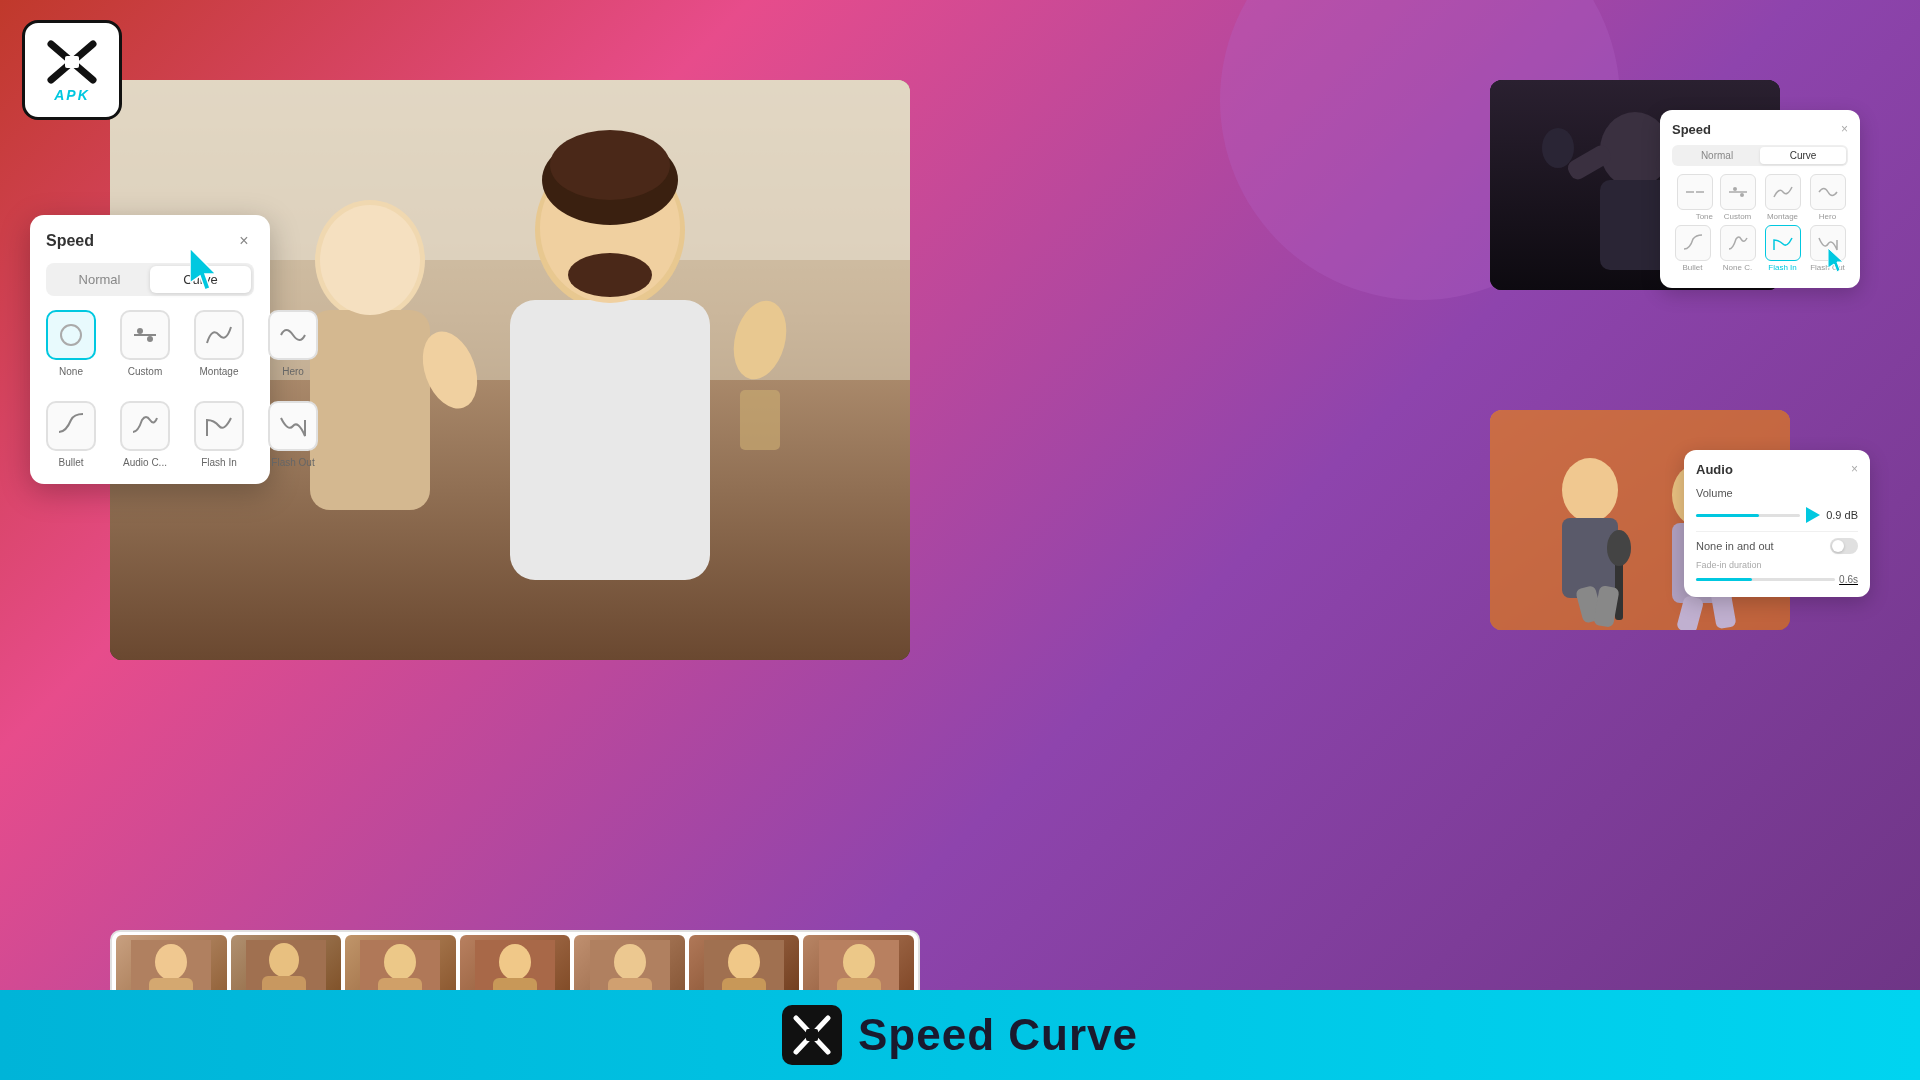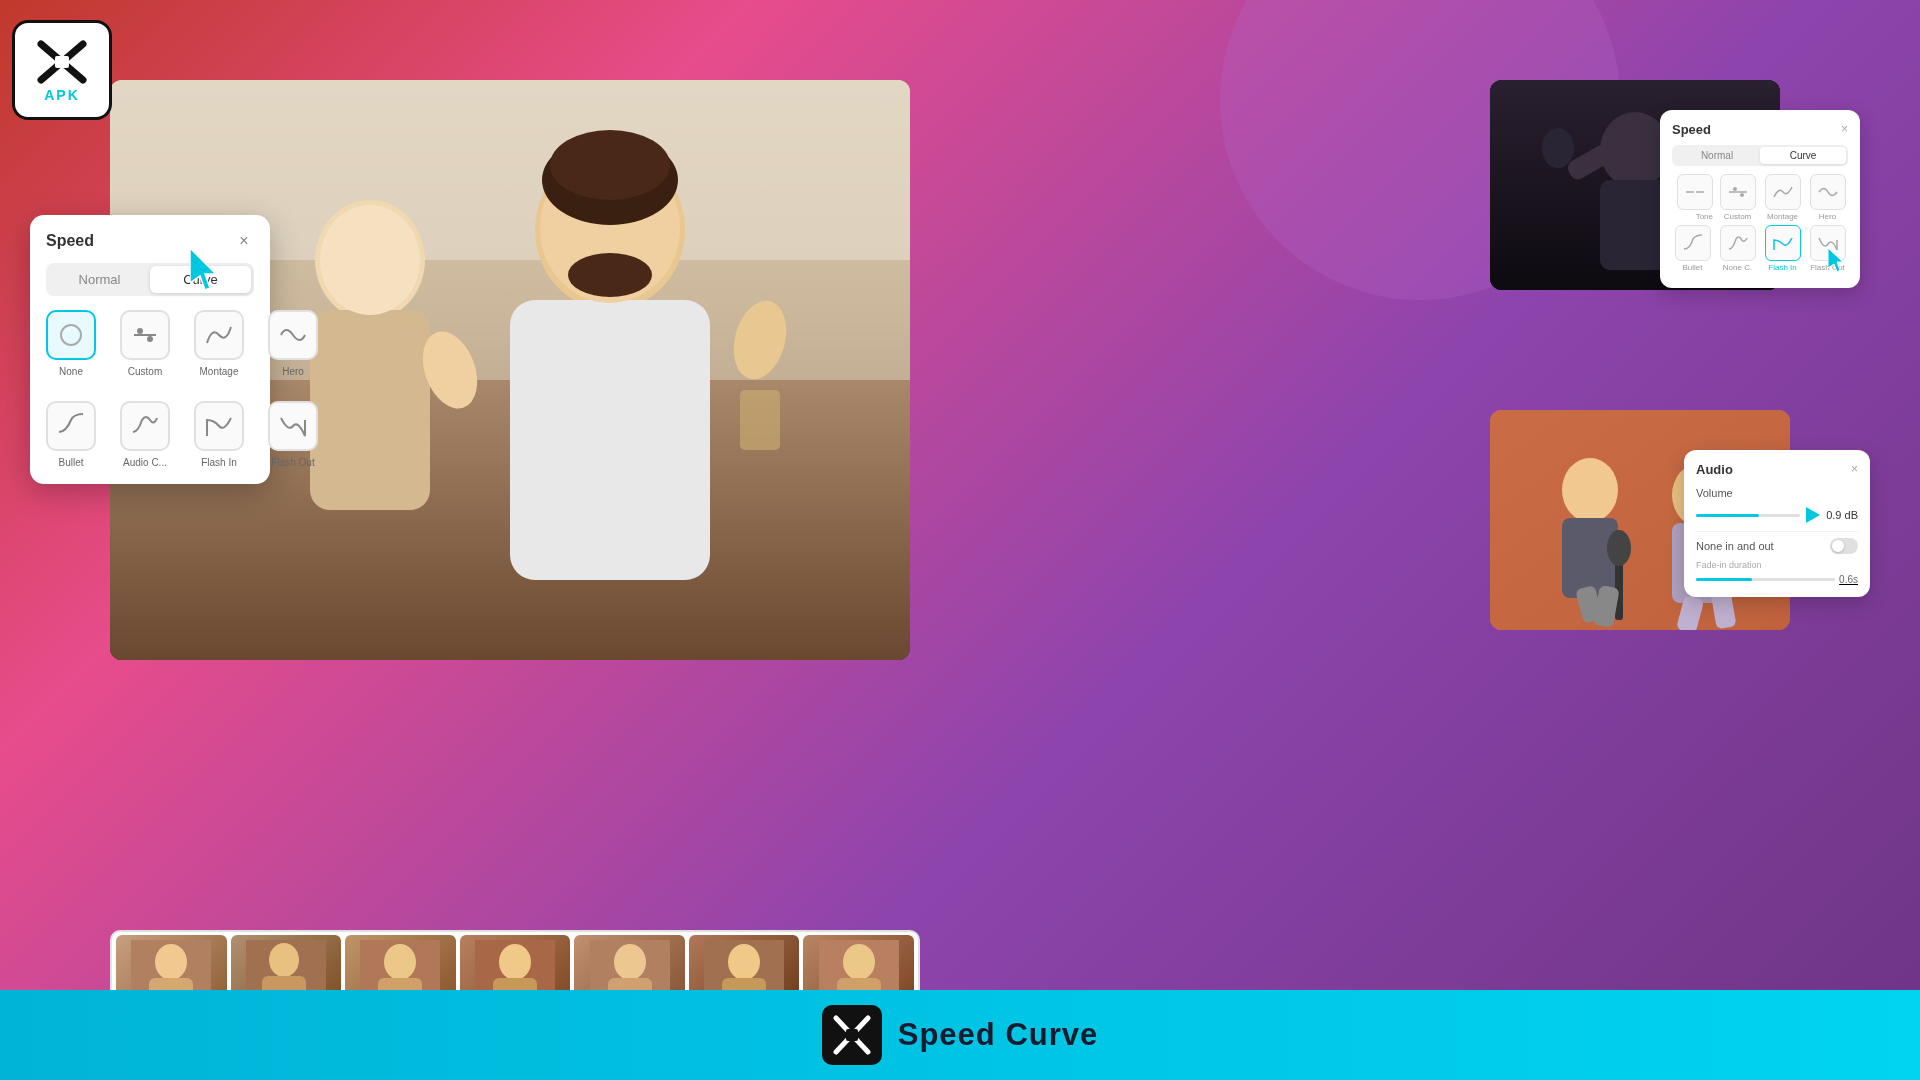--- a/index.html
+++ b/index.html
@@ -9,22 +9,23 @@
       overflow: hidden;
       font-family: -apple-system, BlinkMacSystemFont, 'Segoe UI', sans-serif;
       background: linear-gradient(135deg, #c0392b 0%, #e74c8b 25%, #8e44ad 60%, #6c3483 100%);
       position: relative;
     }
 
     
     .logo-container {
       position: absolute;
       top: 20px;
-      left: 12px;
+      left: 22px;
       z-index: 100;
+      font-style: italic;
     }
     .logo-box {
       width: 100px;
       height: 100px;
       border: 3px solid #111;
       border-radius: 16px;
       background: #fff;
       display: flex;
       flex-direction: column;
       align-items: center;
@@ -439,21 +440,21 @@
     .bottom-logo {
       width: 60px;
       height: 60px;
       background: #111;
       border-radius: 10px;
       display: flex;
       align-items: center;
       justify-content: center;
     }
     .bottom-title {
-      font-size: 31px;
+      font-size: 44px;
       font-weight: 700;
       color: #1a1a2e;
       letter-spacing: 1px;
     }
 
     
     .bg-circle-1 {
       position: absolute;
       top: -100px;
       right: 300px;

